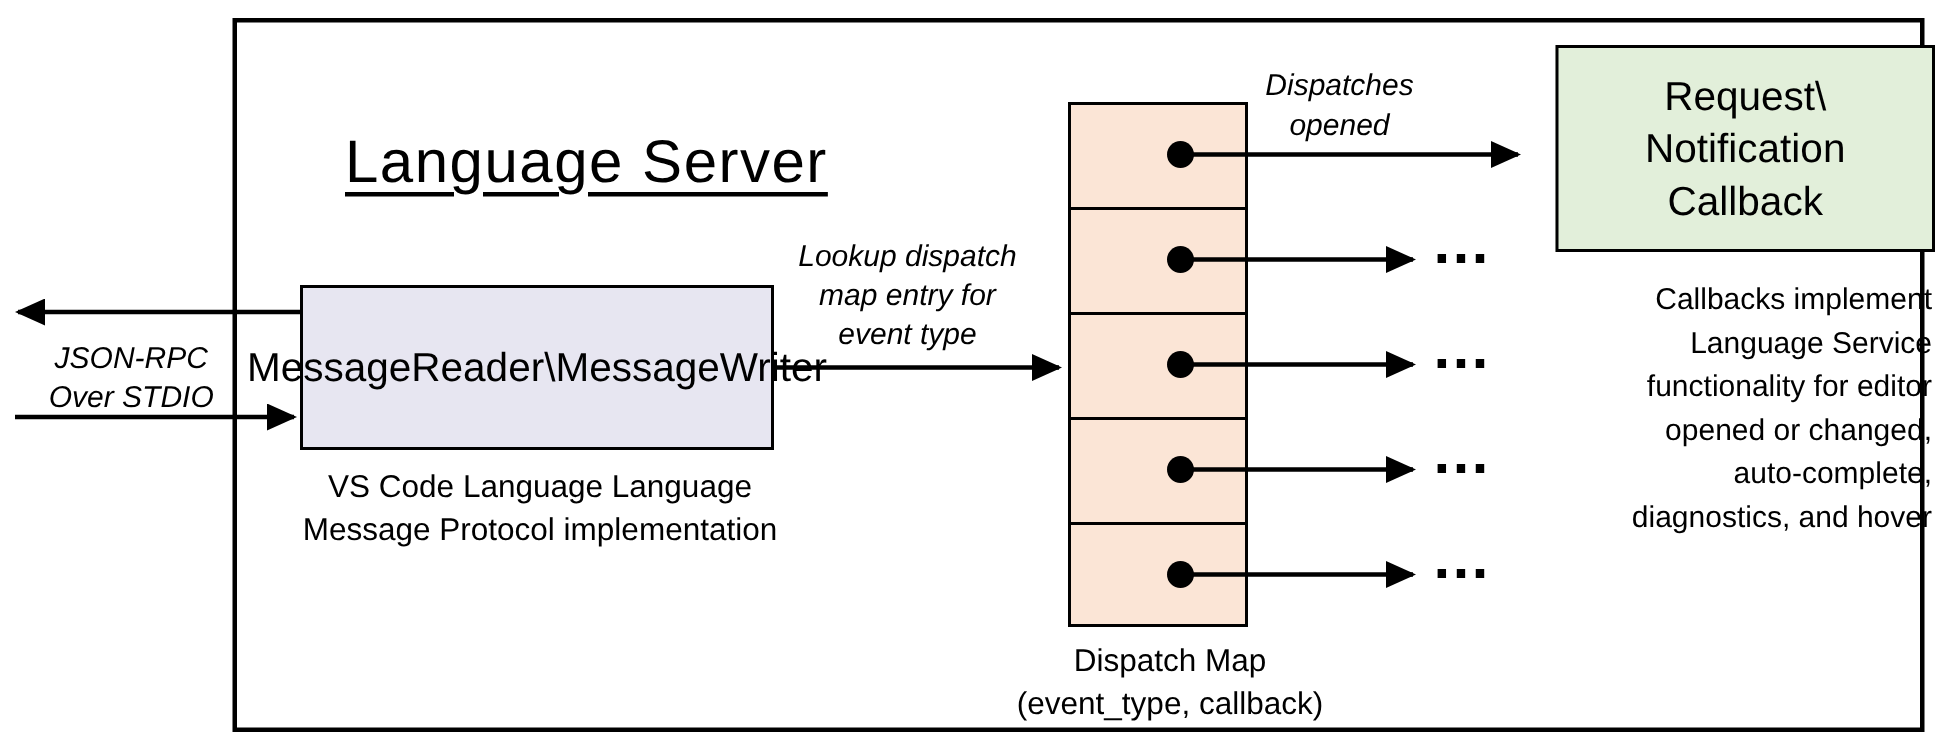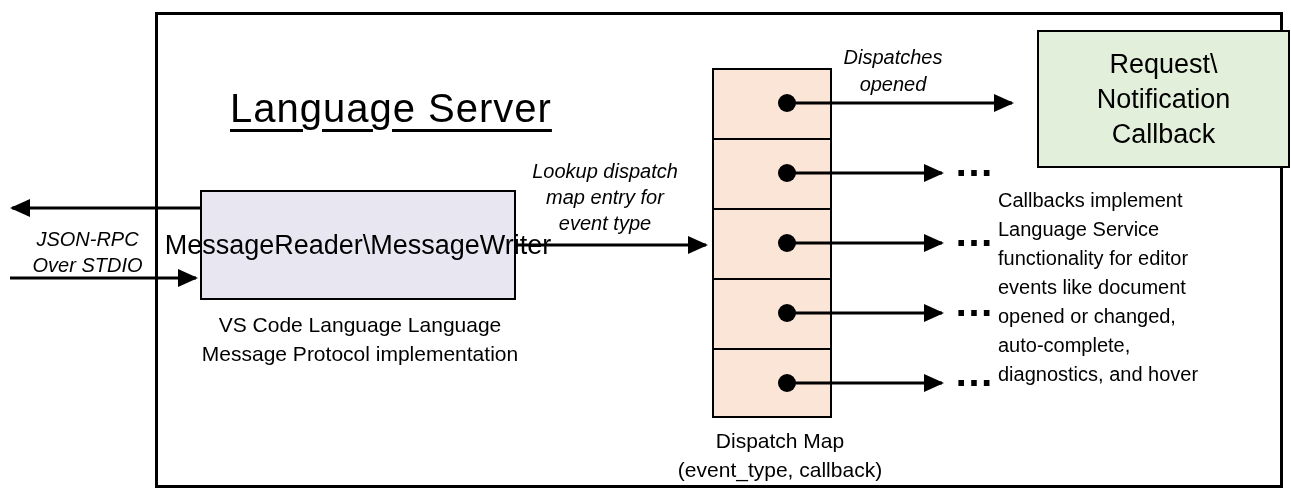--- a/index.html
+++ b/index.html
@@ -25,21 +25,21 @@
 
   .cell { position:absolute; left:712px; width:120px;
           background:var(--dispatch-cell-fill,#fbe5d6); border:2px solid var(--stroke,#000); z-index:1; }
   .c1{top:68px;height:72px;} .c2{top:138px;height:72px;} .c3{top:208px;height:72px;}
   .c4{top:278px;height:72px;} .c5{top:348px;height:70px;}
 
   .caption { position:absolute; text-align:center; font-size:21px; line-height:29px; z-index:4; }
   .msg-caption { left:185px; top:310px; width:350px; }
   .dispatch-caption { left:660px; top:426px; width:240px; }
 
-  .note { position:absolute; left:998px; top:186px; width:290px; text-align:left;
+  .note { position:absolute; left:998px; top:186px; width:290px; text-align:right;
           font-size:20px; line-height:29px; z-index:4; }
 
   .ilabel { position:absolute; font-style:italic; text-align:center; font-size:20px;
             line-height:26px; z-index:4; }
   .io-label { left:25px; top:226px; width:125px; }
   .lookup-label { left:505px; top:158px; width:200px; }
   .dispatches-label { left:828px; top:44px; width:130px; line-height:27px; }
 
   .ellipsis { position:absolute; left:954px; width:60px; font-size:40px; font-weight:bold; z-index:4; }
   .e1{top:140px;} .e2{top:210px;} .e3{top:280px;} .e4{top:350px;}
@@ -97,21 +97,20 @@
   <div class="callback-box">
     <div>Request\</div>
     <div>Notification</div>
     <div>Callback</div>
   </div>
 
   <div class="note">
     <div>Callbacks implement</div>
     <div>Language Service</div>
     <div>functionality for editor</div>
-    <div>events like document</div>
     <div>opened or changed,</div>
     <div>auto-complete,</div>
     <div>diagnostics, and hover</div>
   </div>
 
   <div class="ellipsis e1">…</div>
   <div class="ellipsis e2">…</div>
   <div class="ellipsis e3">…</div>
   <div class="ellipsis e4">…</div>
 

